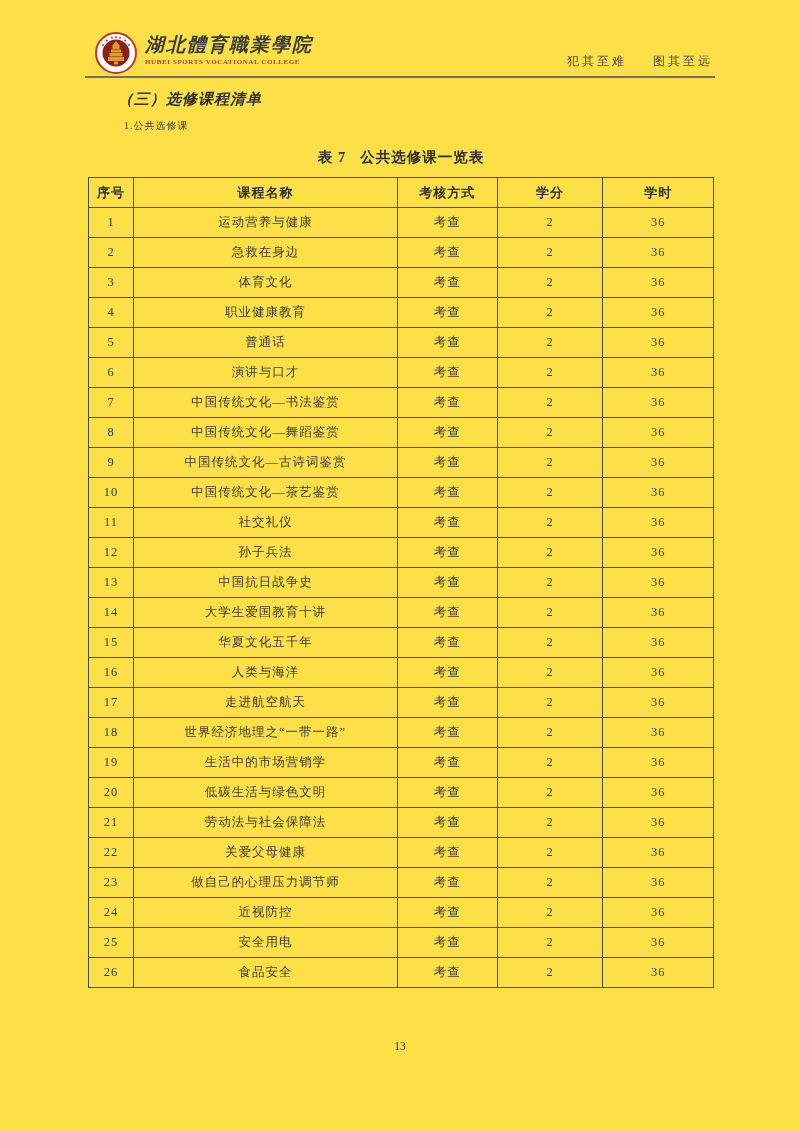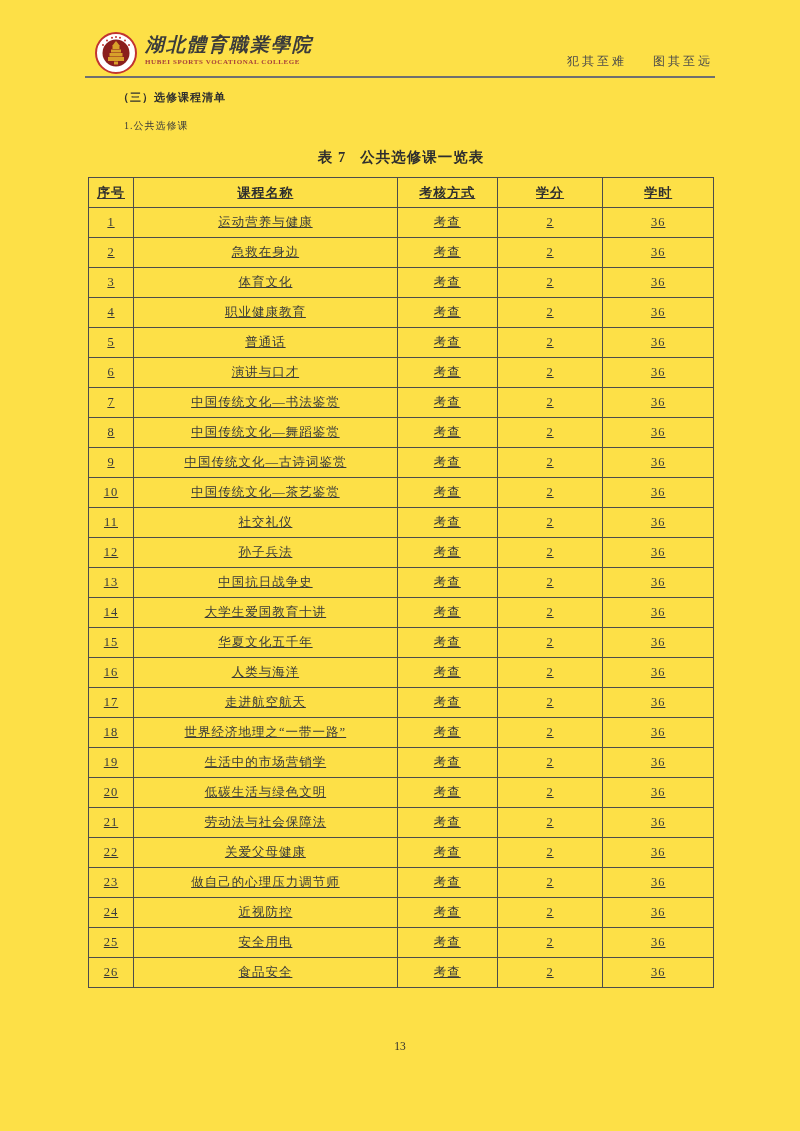--- a/index.html
+++ b/index.html
@@ -60,24 +60,25 @@
     letter-spacing: 3px;
     white-space: nowrap;
   }
   .motto .gap { display: inline-block; width: 26px; }
 
   
   .section-heading {
     position: absolute;
     left: 118px;
     top: 90px;
-    font-size: 11px;
+    font-size: 15px;
     font-weight: bold;
     color: #2e2e2e;
     letter-spacing: 1px;
+    font-style: italic;
   }
   .sub-heading {
     position: absolute;
     left: 124px;
     top: 119px;
     font-size: 10px;
     color: #3a3a3a;
     letter-spacing: 1px;
   }
   .table-title {
@@ -94,21 +95,20 @@
   .table-title .num-gap { display: inline-block; width: 14px; }
 
   
   .course-table {
     position: absolute;
     left: 88px;
     top: 177px;
     width: 626px;
     border-collapse: collapse;
     table-layout: fixed;
-    text-decoration: underline;
   }
   .course-table th, .course-table td {
     border: 1px solid #4c4c4c;
     height: 30px;
     text-align: center;
     vertical-align: middle;
     font-size: 12.5px;
     color: #3a3a3a;
     letter-spacing: 1px;
     padding: 0 2px;

